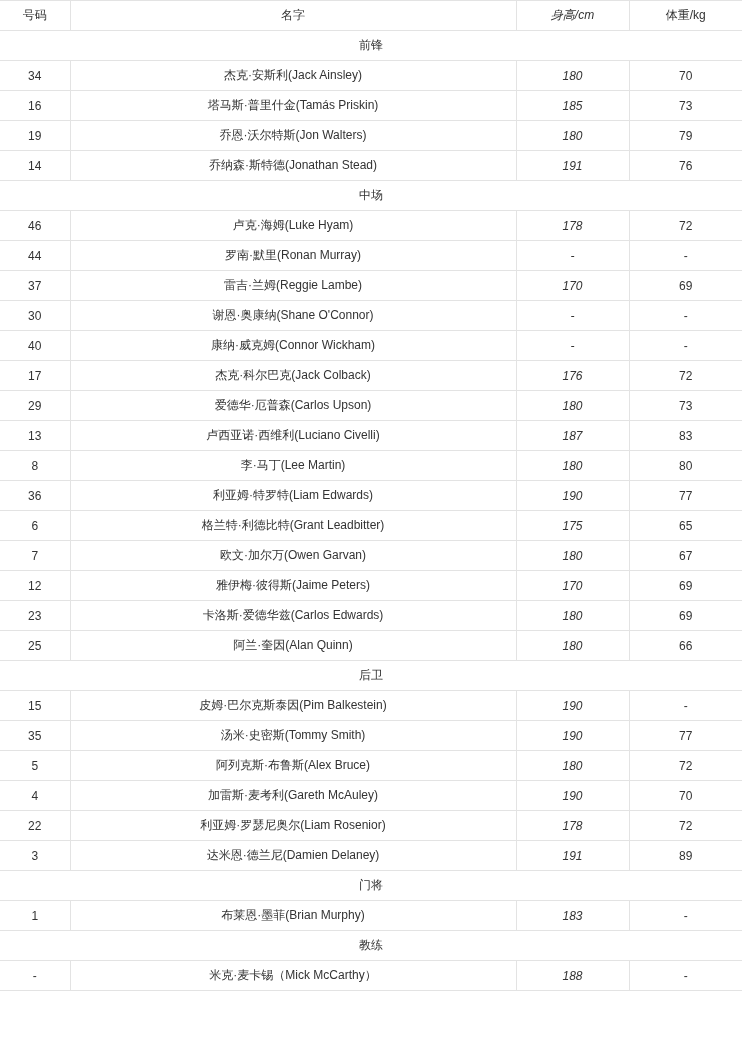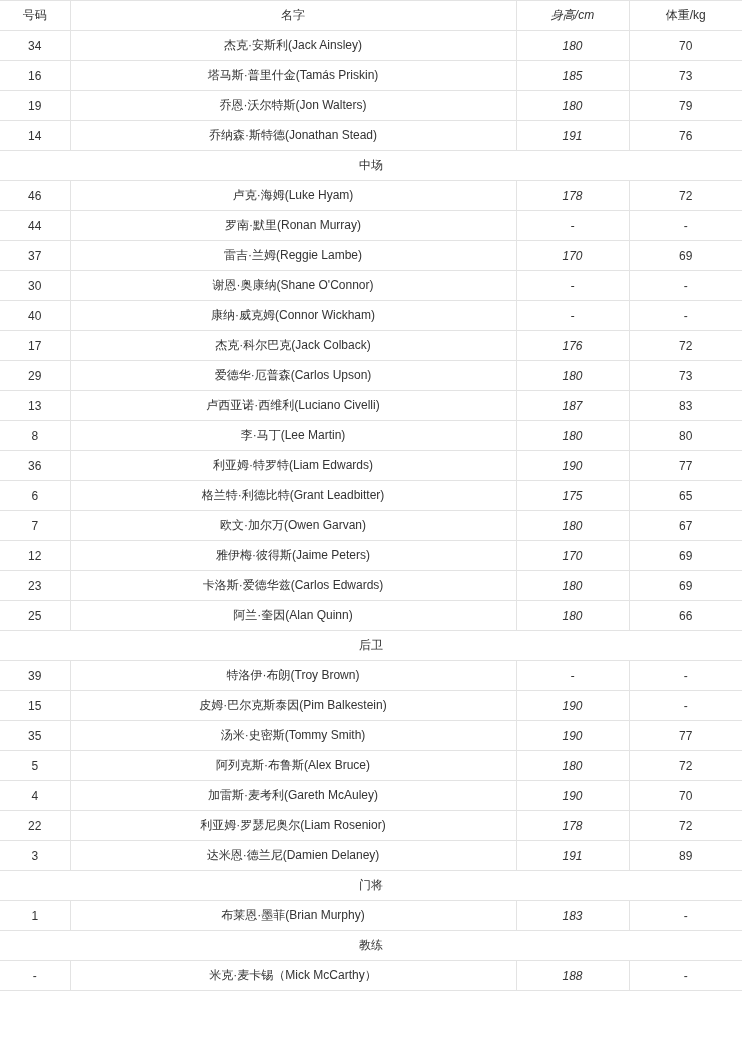--- a/index.html
+++ b/index.html
@@ -72,20 +72,23 @@
   </colgroup>
   <thead>
     <tr>
       <td class="vline-1">号码</td>
       <td class="vline-2">名字</td>
       <td class="vline-3">身高/cm</td>
       <td>体重/kg</td>
     </tr>
   </thead>
   <tbody id="roster-body">
+      <tr class="section">
+        <td colspan="4" class="section-label">前锋</td>
+      </tr>
       <tr>
         <td class="num-cell vline-1">34</td>
         <td class="name-cell vline-2">杰克·安斯利(Jack Ainsley)</td>
         <td class="val-cell vline-3">180</td>
         <td class="val-cell">70</td>
       </tr>
       <tr>
         <td class="num-cell vline-1">16</td>
         <td class="name-cell vline-2">塔马斯·普里什金(Tamás Priskin)</td>
         <td class="val-cell vline-3">185</td>
@@ -193,26 +196,20 @@
       <tr>
         <td class="num-cell vline-1">25</td>
         <td class="name-cell vline-2">阿兰·奎因(Alan Quinn)</td>
         <td class="val-cell vline-3">180</td>
         <td class="val-cell">66</td>
       </tr>
       <tr class="section">
         <td colspan="4" class="section-label">后卫</td>
       </tr>
       <tr>
-        <td class="num-cell vline-1">39</td>
-        <td class="name-cell vline-2">特洛伊·布朗(Troy Brown)</td>
-        <td class="val-cell vline-3">-</td>
-        <td class="val-cell">-</td>
-      </tr>
-      <tr>
         <td class="num-cell vline-1">15</td>
         <td class="name-cell vline-2">皮姆·巴尔克斯泰因(Pim Balkestein)</td>
         <td class="val-cell vline-3">190</td>
         <td class="val-cell">-</td>
       </tr>
       <tr>
         <td class="num-cell vline-1">35</td>
         <td class="name-cell vline-2">汤米·史密斯(Tommy Smith)</td>
         <td class="val-cell vline-3">190</td>
         <td class="val-cell">77</td>

